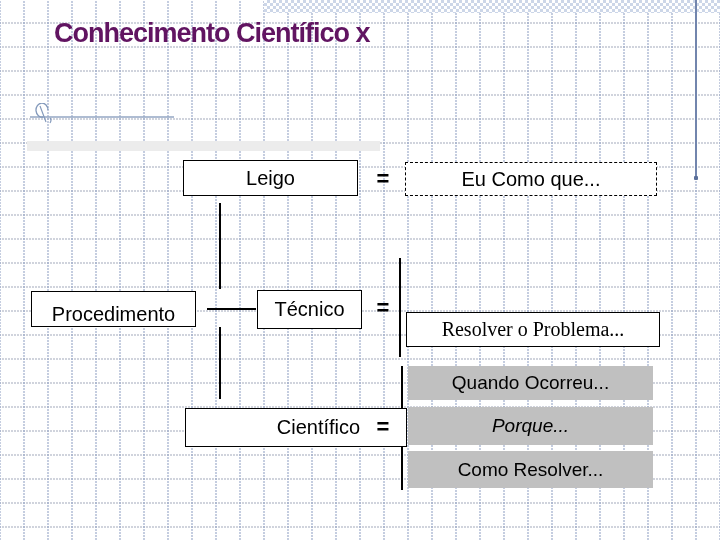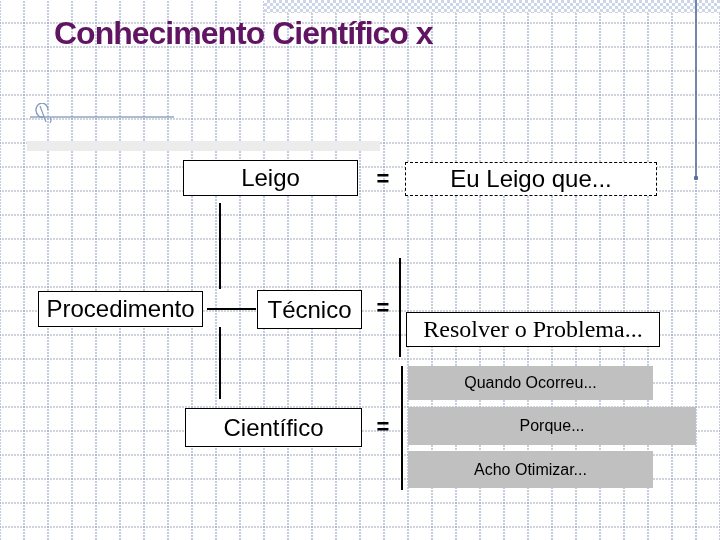--- a/index.html
+++ b/index.html
@@ -30,58 +30,58 @@
   .right-accent{
     position:absolute; left:695px; top:0; width:2px; height:176px;
     background:var(--accent-blue,#7285ad);
   }
   .right-accent-tip{
     position:absolute; left:694px; top:176px; width:4px; height:4px;
     background:#5a6f9a; border-radius:1px;
   }
   .title{
     position:absolute; left:54px; top:8px; width:640px;
-    font-size:32px; line-height:50px; font-weight:600; letter-spacing:-1px;
+    font-size:27px; line-height:50px; font-weight:600; letter-spacing:-1px;
     color:var(--title-color,#611461);
   }
   .ornament{position:absolute; left:26px; top:103px; width:152px; height:22px;}
   .divider-bar{
     position:absolute; left:27px; top:141px; width:353px; height:10px;
     background:var(--divider-gray,#ececec);
   }
   .dbox{
     position:absolute; background:#fff;
     border:1.5px solid var(--box-border,#000);
     display:flex; align-items:center; justify-content:center;
-    font-size:24px; white-space:nowrap;
+    font-size:20px; white-space:nowrap;
   }
   .dbox.dashed{border:1px dashed var(--box-border,#000);}
   .gbar{
     position:absolute; background:var(--bar-silver,#c0c0c0);
     display:flex; align-items:center; justify-content:center;
-    font-size:16px; white-space:nowrap;
+    font-size:19px; white-space:nowrap;
   }
   .eq{
     position:absolute; width:26px; font-size:22px; font-weight:700;
     text-align:center; line-height:26px;
   }
   .vline{position:absolute; width:1.5px; background:#000;}
   .hline{position:absolute; height:1.5px; background:#000;}
   .sep{position:absolute; width:2px; background:#000;}
 
   
   #leigo       {left:183px; top:160px; width:173px; height:34px;}
   #eu-acho     {left:405px; top:162px; width:250px; height:32px;}
-  #procedimento{left:38px;  top:291px; width:163px; height:34px;}
+  #procedimento{left:31px;  top:291px; width:163px; height:34px;align-items:flex-end;}
   #tecnico     {left:257px; top:290px; width:103px; height:37px;text-align:right;}
   #qual        {left:406px; top:267px; width:246px; height:31px;}
   #resolver    {left:406px; top:312px; width:252px; height:33px;font-family:Liberation Serif, serif;}
-  #cientifico  {left:185px; top:408px; width:175px; height:37px;}
+  #cientifico  {left:185px; top:408px; width:175px; height:37px;padding-left:45px;}
   #quando      {left:408px; top:366px; width:245px; height:34px;}
-  #porque      {left:408px; top:407px; width:288px; height:38px;}
+  #porque      {left:408px; top:407px; width:245px; height:38px;font-style:italic;}
   #como        {left:408px; top:451px; width:245px; height:37px;}
   #eq1{left:370px; top:166px;}
   #eq2{left:370px; top:295px;}
   #eq3{left:370px; top:414px;}
   #vline-top   {left:219px; top:203px; height:86px;}
   #vline-bottom{left:219px; top:327px; height:72px;}
   #hline-mid   {left:207px; top:308px; width:49px;}
   #sep-row2{left:399px; top:258px; height:99px;}
   #sep-row3{left:401px; top:366px; height:124px;}
 </style>
@@ -112,21 +112,21 @@
   <div class="vline" id="vline-bottom"></div>
   <div class="hline" id="hline-mid"></div>
   <div class="sep" id="sep-row2"></div>
   <div class="sep" id="sep-row3"></div>
 
   <div class="dbox" id="leigo">
     <span>Leigo</span>
   </div>
   <div class="eq" id="eq1">=</div>
   <div class="dbox dashed" id="eu-acho">
-    <span>Eu Leigo que...</span>
+    <span>Eu Como que...</span>
   </div>
 
   <div class="dbox" id="procedimento">
     <span>Procedimento</span>
   </div>
   <div class="dbox" id="tecnico">
     <span>Técnico</span>
   </div>
   <div class="eq" id="eq2">=</div>
   <div class="dbox" id="resolver">
@@ -137,16 +137,16 @@
     <span>Científico</span>
   </div>
   <div class="eq" id="eq3">=</div>
   <div class="gbar" id="quando">
     <span>Quando Ocorreu...</span>
   </div>
   <div class="gbar" id="porque">
     <span>Porque...</span>
   </div>
   <div class="gbar" id="como">
-    <span>Acho Otimizar...</span>
+    <span>Como Resolver...</span>
   </div>
 
 </div>
 
 </body></html>

